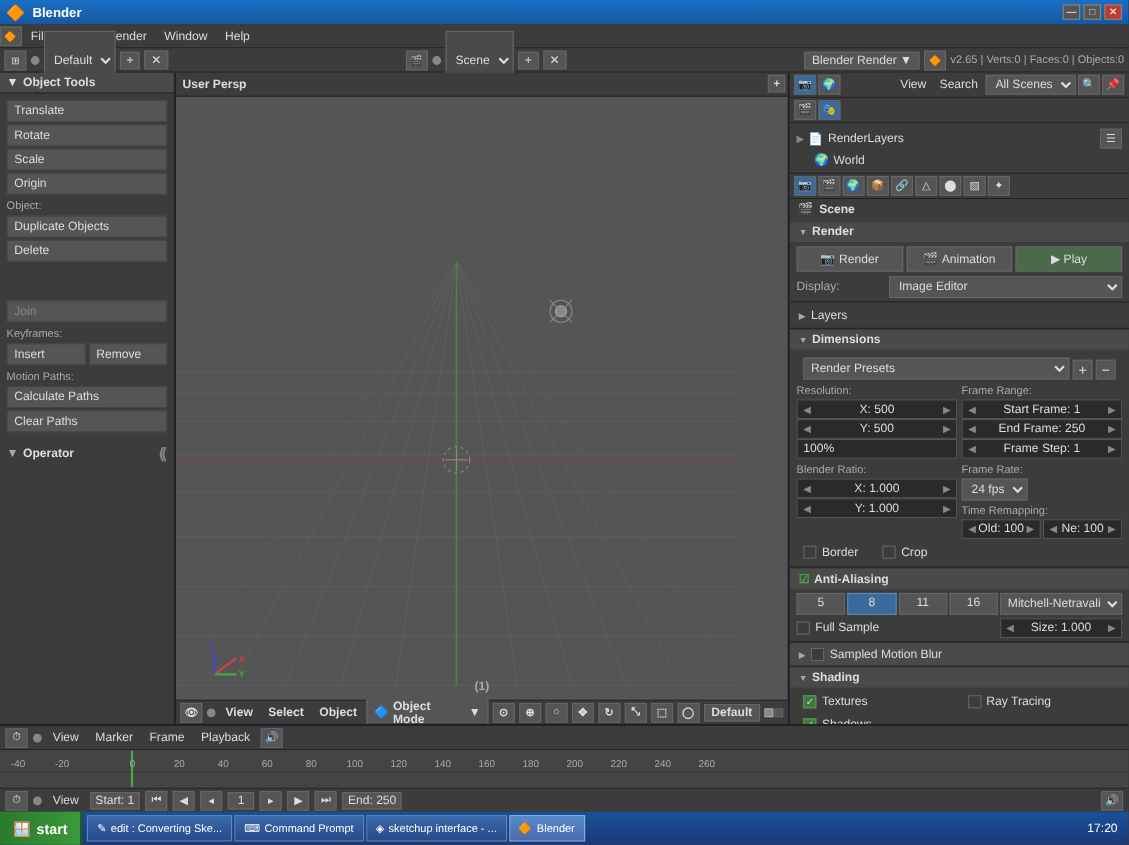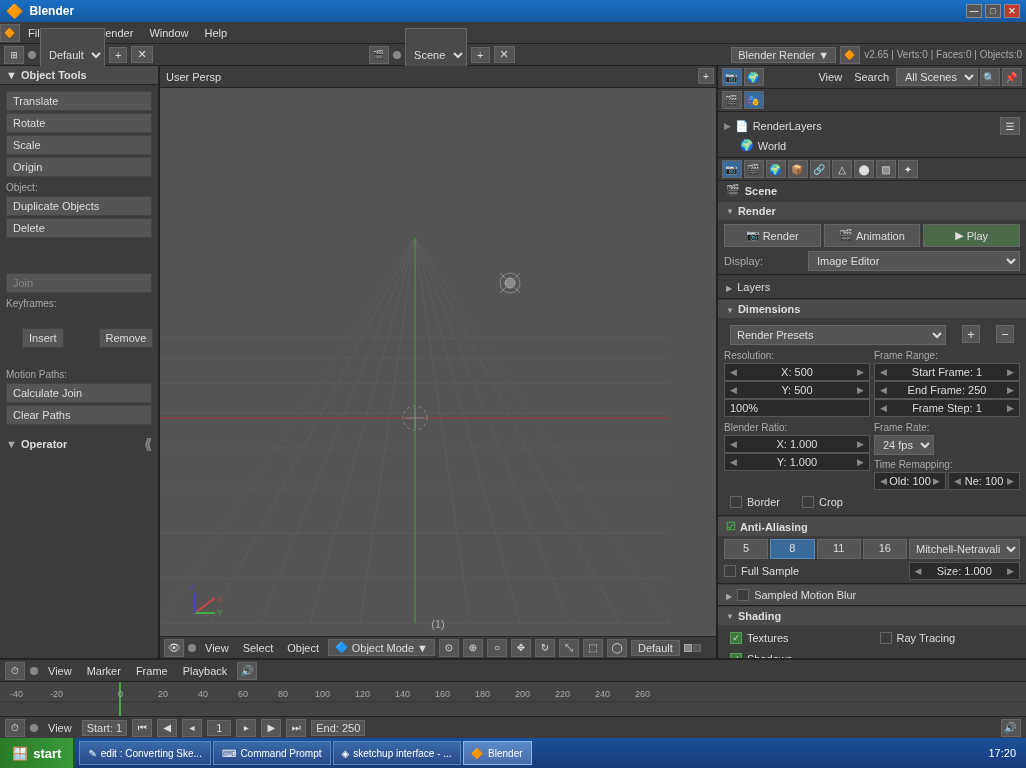--- a/index.html
+++ b/index.html
@@ -77,28 +77,29 @@
       color: #ddd;
       font-size: 11px;
       cursor: pointer;
       text-align: left;
     }
     .tool-btn-row {
       display: flex;
       gap: 3px;
       margin: 2px 6px;
     }
-    .tool-btn-row .tool-btn { flex: 1; margin: 16px; }
+    .tool-btn-row .tool-btn { flex: 1; margin: 0; }
 
     
     #viewport {
       flex: 1;
       background: #4c1d95;
       position: relative;
       overflow: hidden;
+      font-weight: bold;
     }
     #viewport-header {
       height: 22px;
       background: #3c3c3c;
       display: flex;
       align-items: center;
       justify-content: space-between;
       padding: 0 6px;
       border-bottom: 1px solid #222;
     }
@@ -204,22 +205,22 @@
       display: flex;
       align-items: center;
       justify-content: center;
       gap: 3px;
     }
     .render-btn.play { background: #4a6a4a; }
 
     
     .presets-row {
       display: flex;
-      align-items: flex-start;
-      gap: 16px;
+      align-items: flex-end;
+      gap: 3px;
       margin: 3px 6px;
     }
     .presets-select {
       flex: 1;
       background: #555;
       border: 1px solid #666;
       color: #ddd;
       padding: 2px;
       font-size: 11px;
     }
@@ -535,21 +536,21 @@
       <button class="tool-btn">Delete</button>
       <button class="tool-btn" style="color:#888;margin-top:35px;">Join</button>
 
       <div class="section-label">Keyframes:</div>
       <div class="tool-btn-row">
         <button class="tool-btn">Insert</button>
         <button class="tool-btn">Remove</button>
       </div>
 
       <div class="section-label">Motion Paths:</div>
-      <button class="tool-btn">Calculate Join</button>
+      <button class="tool-btn">Calculate Paths</button>
       <button class="tool-btn">Clear Paths</button>
 
       <div style="height:6px;"></div>
       <div class="operator-header">
         <span class="collapse-arrow">▼</span>
         <span>Operator</span>
         <span style="flex:1"></span>
         <span style="color:#888;font-size:14px;">⟪</span>
       </div>
     </div>

